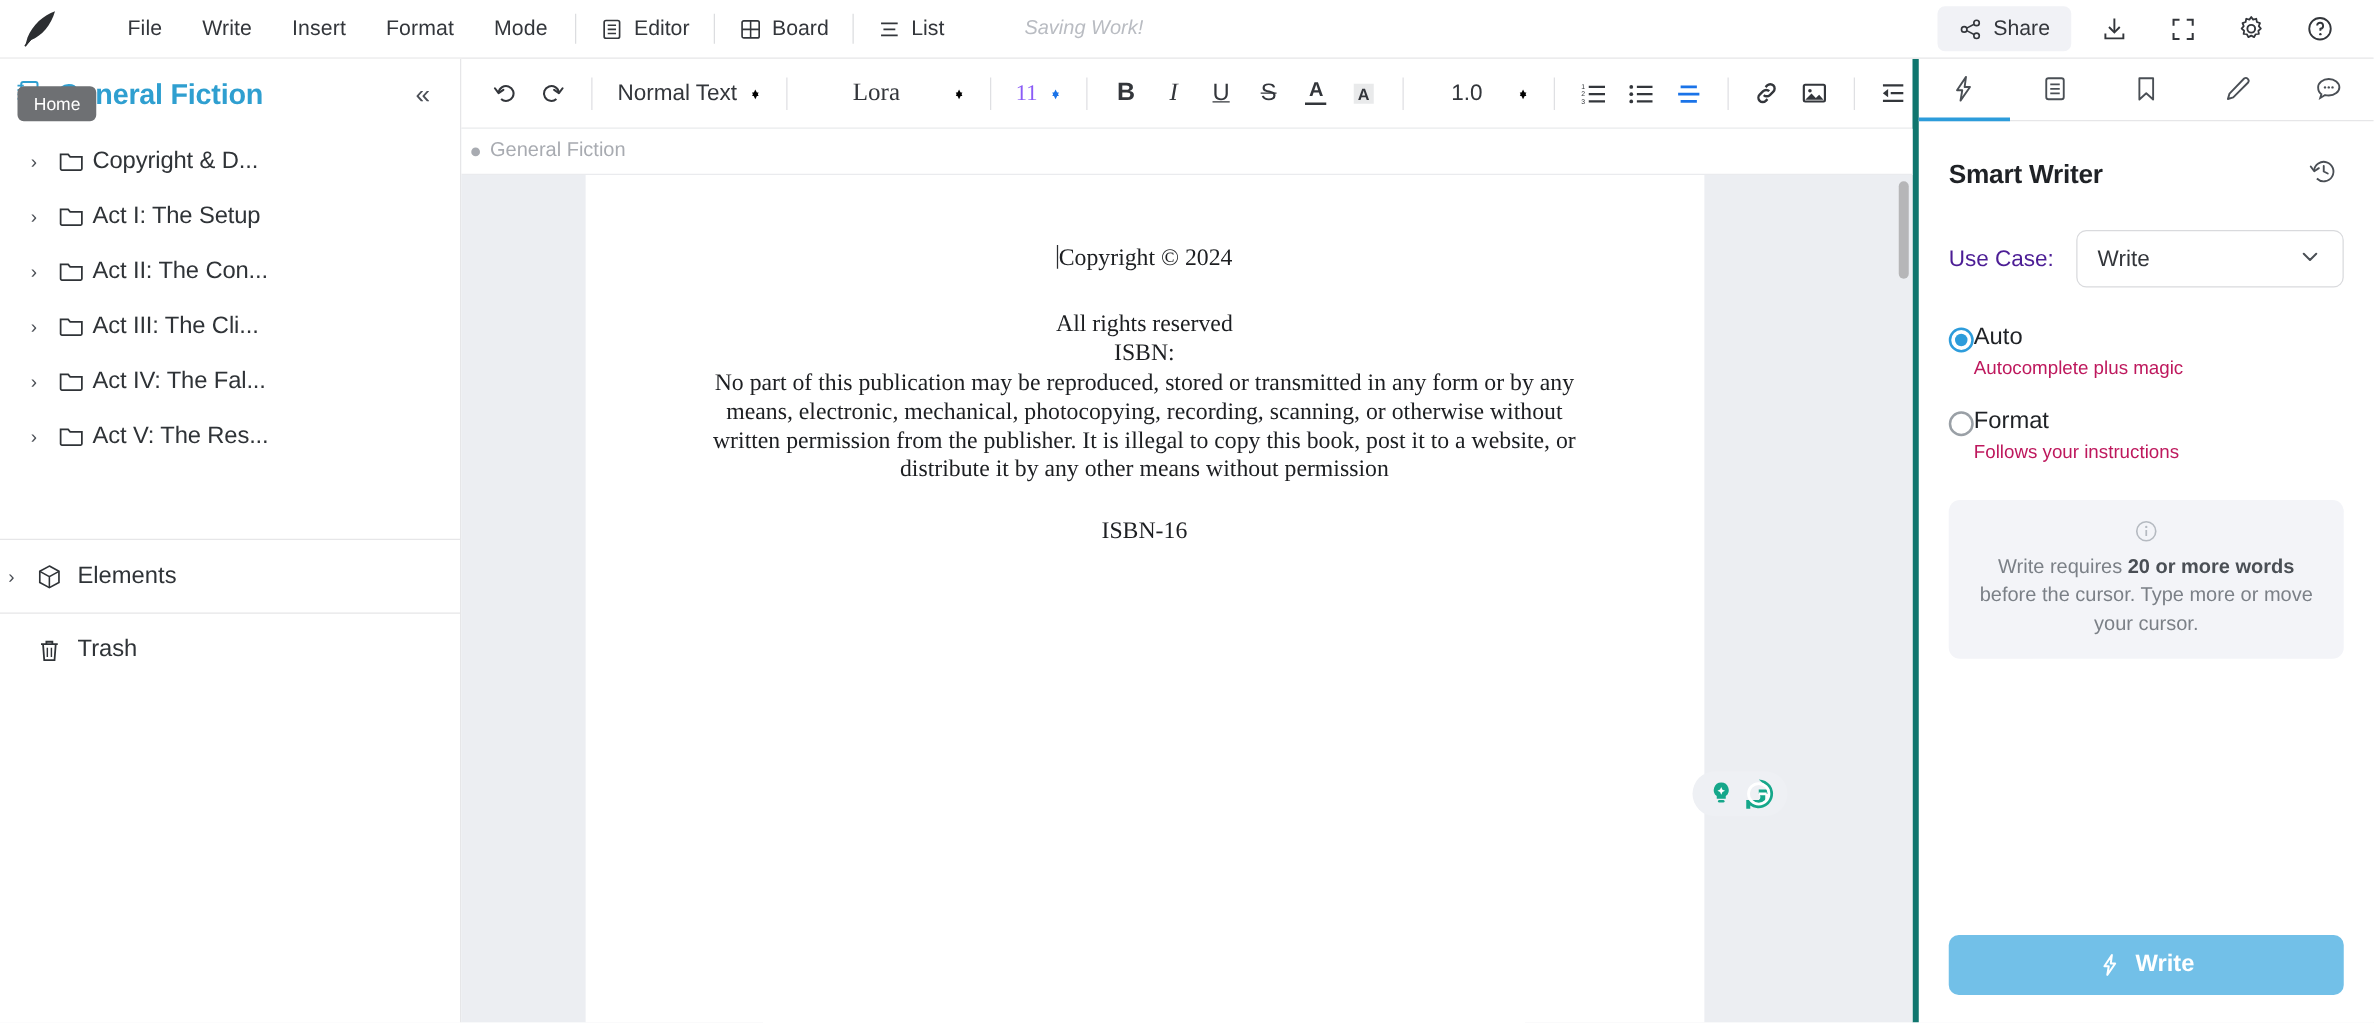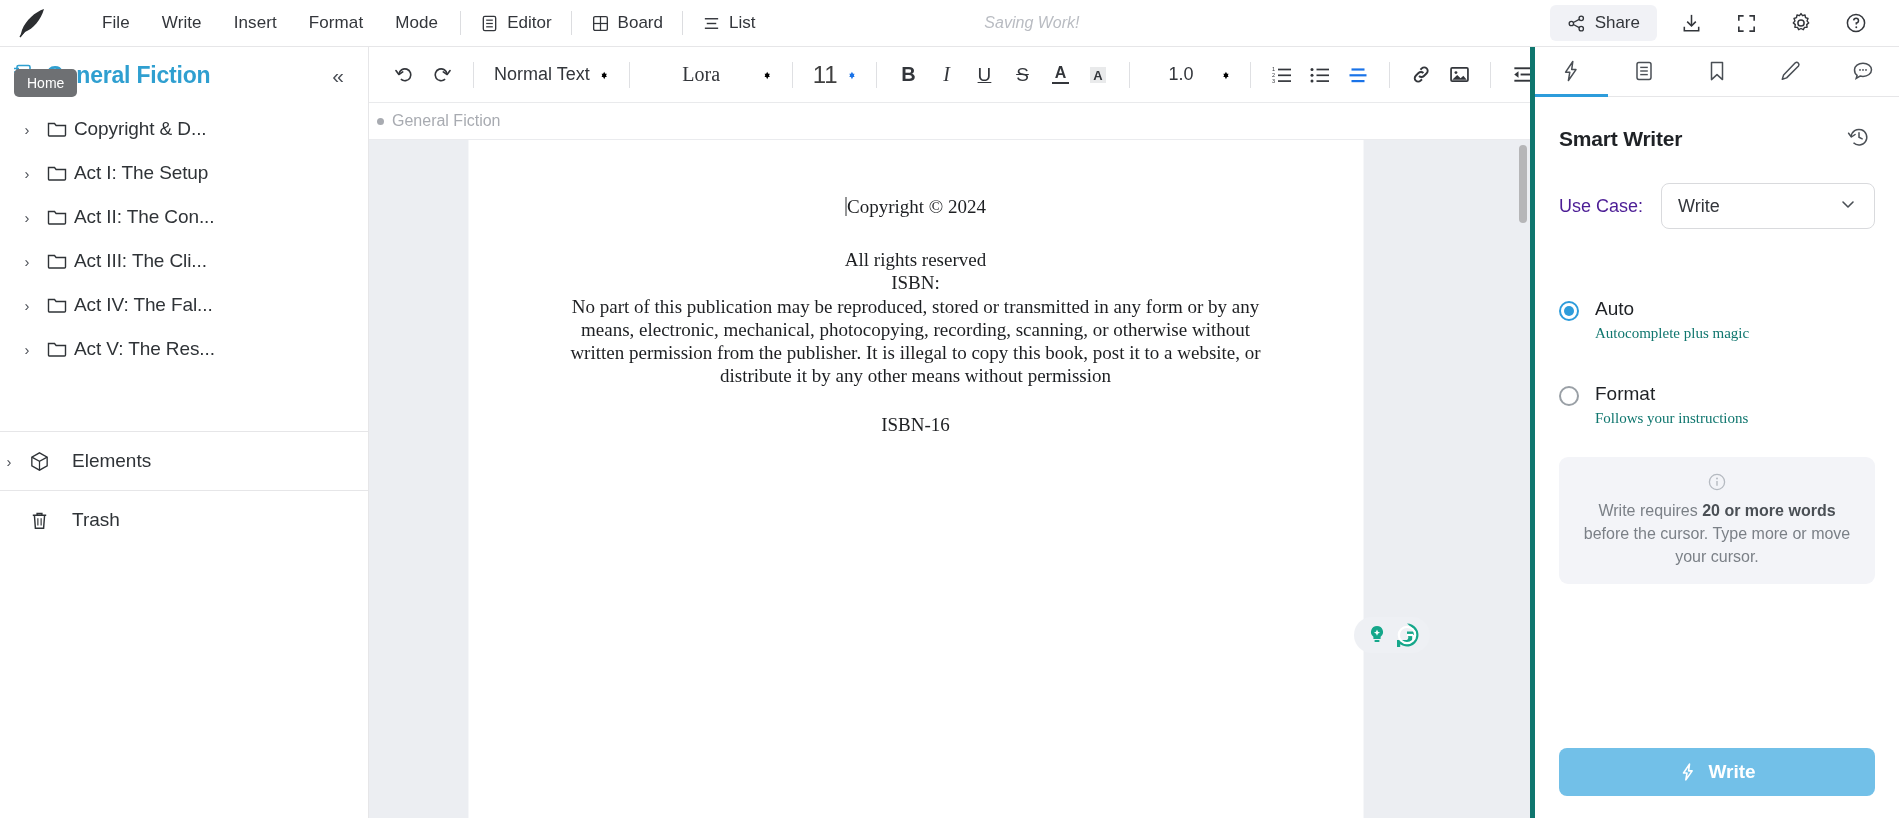--- a/index.html
+++ b/index.html
@@ -32,21 +32,21 @@
     font-size: 17px; color: #33363b; padding: 6px 16px;
     cursor: pointer; letter-spacing: .1px; white-space: nowrap;
   }
   .vdivider { width: 1px; height: 24px; background: #dcdde0; margin: 0 6px; }
   .mode-item {
     display: flex; align-items: center; gap: 8px;
     font-size: 17px; color: #33363b; padding: 5px 13px; cursor: pointer; white-space: nowrap;
   }
   .saving {
     position: absolute; left: 0; right: 0; margin: 0 auto;
-    width: 260px; text-align: right;
+    width: 260px; text-align: left;
     font-size: 16px; font-style: italic; color: #b9bcc2; pointer-events: none;
   }
   .top-right { margin-left: auto; display: flex; align-items: center; gap: 4px; padding-right: 22px; padding-left: 40px; }
   .share-btn {
     display: flex; align-items: center; gap: 9px;
     background: #f1f2f6; border-radius: 6px;
     padding: 8px 17px; font-size: 17px; color: #33363b; cursor: pointer;
   }
   .icon-btn {
     width: 42px; height: 42px; display: flex; align-items: center; justify-content: center;
@@ -90,40 +90,40 @@
   .chev { width: 26px; display: flex; align-items: center; justify-content: center;
           color: #4b4f56; font-size: 15px; }
   .folder-ic { width: 34px; display: flex; align-items: center; justify-content: center; }
   .tree-label { font-size: 19px; color: #2f3337; white-space: nowrap; letter-spacing: -.1px; }
   .sb-spacer { flex: 1; }
   .sb-sep { height: 1px; background: #e6e6e8; }
   .sb-bottom-row {
     display: flex; align-items: center; height: 58px; padding-left: 0; cursor: pointer;
   }
   .sb-bottom-row .chev { width: 26px; }
-  .sb-bottom-label { font-size: 19px; color: #2f3337; margin-left: 16px; }
+  .sb-bottom-label { font-size: 19px; color: #2f3337; margin-left: 6px; }
 
   
   .center { flex: 1; display: flex; flex-direction: column; min-width: 0; background: #ffffff; }
   .fmtbar {
     height: 56px; min-height: 56px; display: flex; align-items: center;
     padding: 0 16px; border-bottom: 1px solid #e9eaec; gap: 0px; background: #fff; justify-content: space-between;
   }
   .fb-btn {
     width: 38px; height: 38px; display: flex; align-items: center; justify-content: center;
     border-radius: 5px; cursor: pointer; flex: 0 0 auto;
   }
   .fb-sep { width: 1px; height: 26px; background: #dfe0e3; margin: 0 12px; flex: 0 0 1px; }
   .fb-select {
     display: flex; align-items: center; gap: 10px; cursor: pointer;
     padding: 5px 8px; border-radius: 5px; white-space: nowrap;
   }
   .fb-select .txt { font-size: 18px; color: #33363b; }
   .fb-select .txt.serif { font-family: "Liberation Serif", serif; font-size: 20px; }
-  .fb-select .txt.num { color: #404040; font-size: 24px; }
+  .fb-select .txt.num { color: #8b5cf6; font-size: 18px; font-family: Liberation Serif, serif; }
   .spin { display: flex; flex-direction: column; gap: 2px; line-height: 0; }
   .spin i { font-style: normal; font-size: 9px; }
 
   .doc-area {
     flex: 1; background: #eceef2; position: relative;
     display: flex; justify-content: center; overflow: hidden;
   }
   .doc-header-strip {
     position: absolute; top: 0; left: 0; right: 0; height: 37px;
     background: #ffffff; border-bottom: 1px solid #eaebee;
@@ -175,32 +175,32 @@
   .rhist { margin-left: auto; cursor: pointer; padding: 4px; border-radius: 4px; }
   .usecase-row { display: flex; align-items: center; padding: 26px 24px 0 24px; gap: 18px; }
   .usecase-lbl { font-size: 18px; color: #4c1d95; }
   .dd {
     flex: 1; height: 46px; border: 1px solid #d9dadd; border-radius: 8px;
     display: flex; align-items: center; padding: 0 16px; cursor: pointer; background: #fff;
   }
   .dd .val { font-size: 18px; color: #33363b; }
   .dd .cv { margin-left: auto; }
   .radio-list { padding: 28px 24px 0 24px; }
-  .radio-row { display: flex; align-items: flex-start; gap: 16px; margin-bottom: 22px; cursor: pointer; margin-top: 40px; }
+  .radio-row { display: flex; align-items: flex-start; margin-bottom: 22px; cursor: pointer; }
   .radio {
     width: 20px; height: 20px; border-radius: 50%; border: 2px solid #9aa0a6;
     margin-top: 4px; flex: 0 0 20px; position: relative; background: #fff;
   }
   .radio.on { border-color: #2d9cdb; }
   .radio.on::after {
     content: ""; position: absolute; left: 3px; top: 3px;
     width: 10px; height: 10px; border-radius: 50%; background: #2d9cdb;
   }
   .r-main { font-size: 19px; color: #1f2226; line-height: 1.25; }
-  .r-sub { font-size: 15px; color: #0f766e; margin-top: 4px; font-family: Liberation Serif, serif; }
+  .r-sub { font-size: 15px; color: #be185d; margin-top: 4px; }
   .infobox {
     margin: 8px 24px 0 24px; background: #f3f4f8; border-radius: 9px;
     padding: 14px 18px 16px 18px; text-align: center;
   }
   .info-i { display: flex; justify-content: center; margin-bottom: 6px; }
   .info-txt { font-size: 16px; color: #7b8087; line-height: 1.45; }
   .info-txt b { color: #4a4f55; font-weight: 700; }
   .rspace { flex: 1; }
   .write-btn {
     margin: 0 24px 22px 24px; height: 48px; border-radius: 8px;

